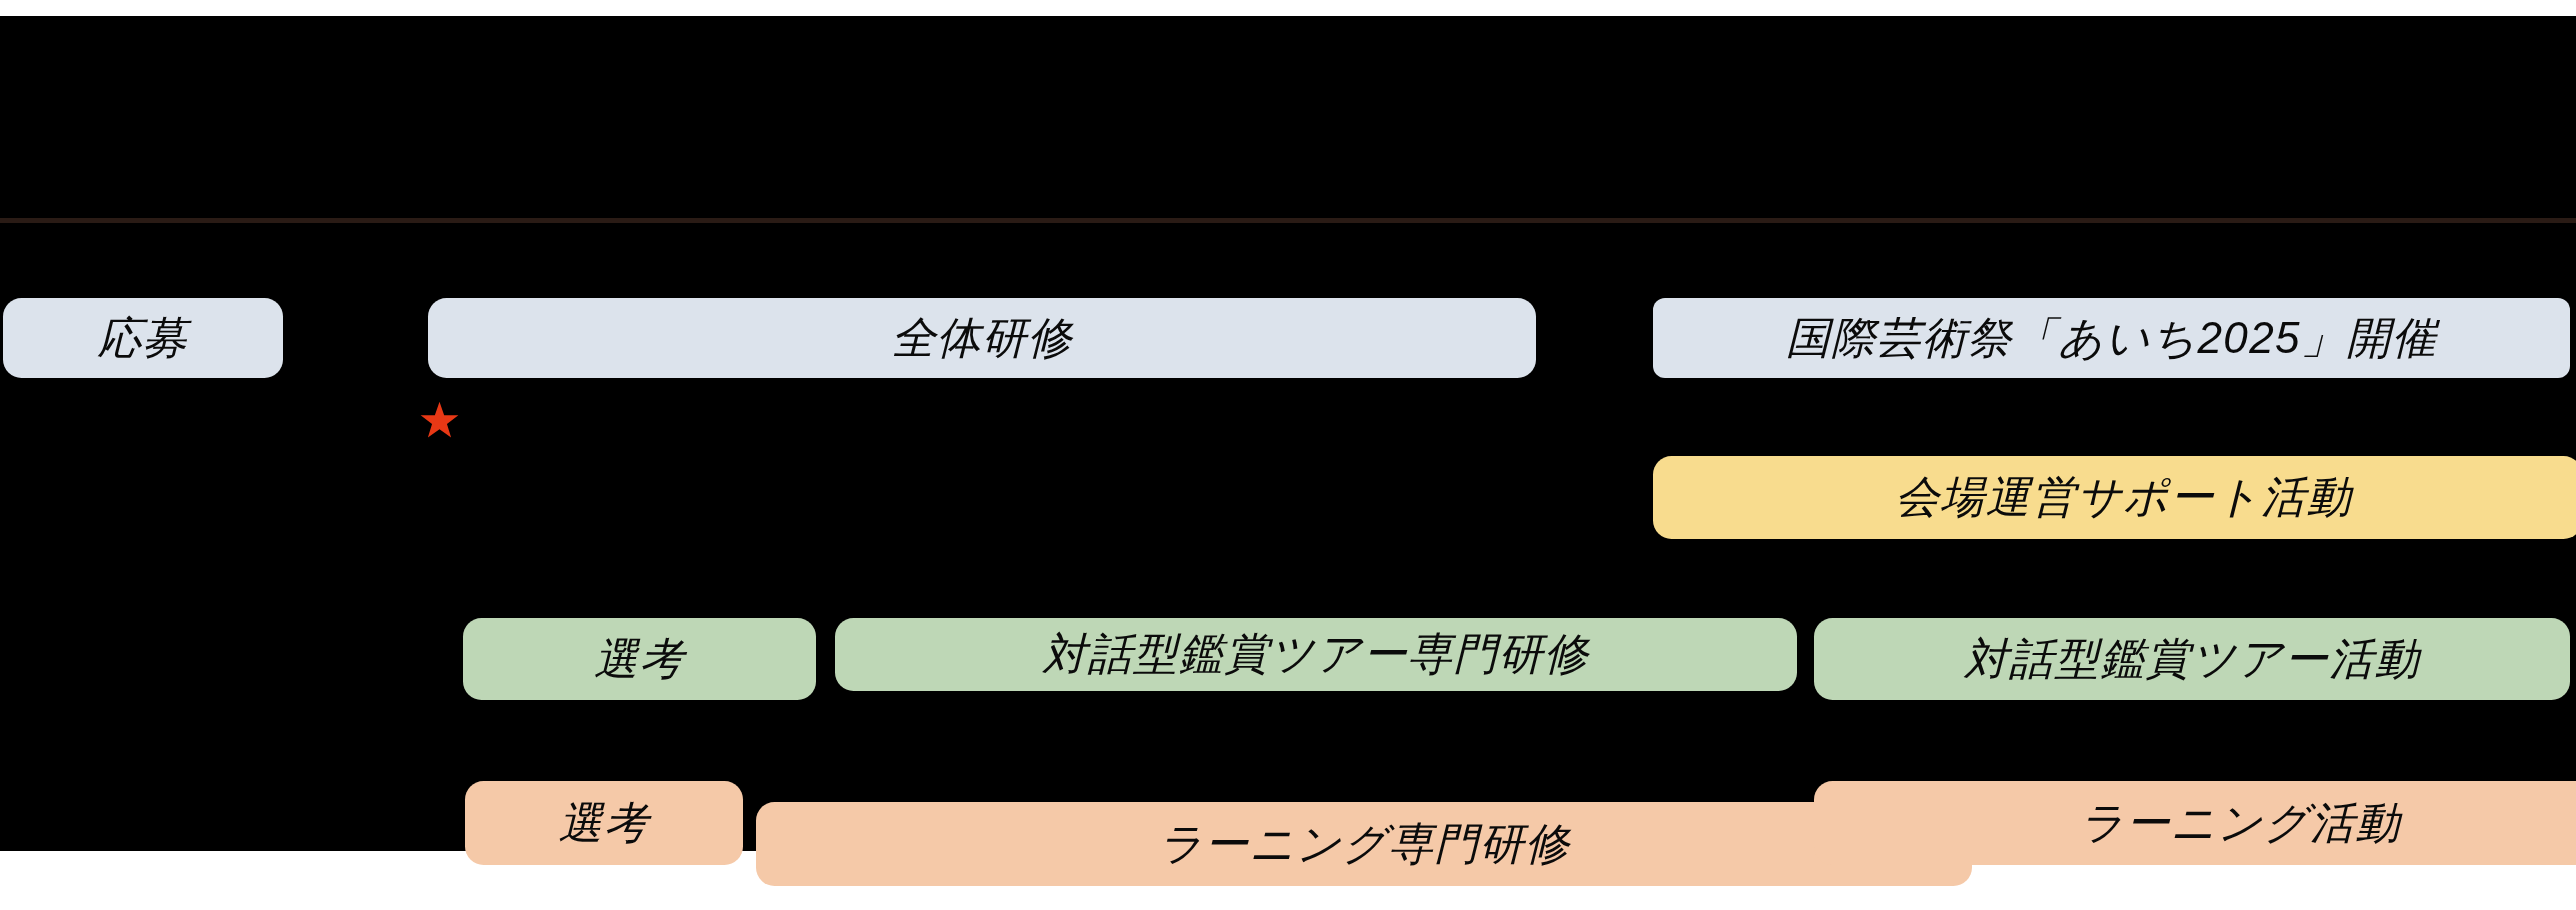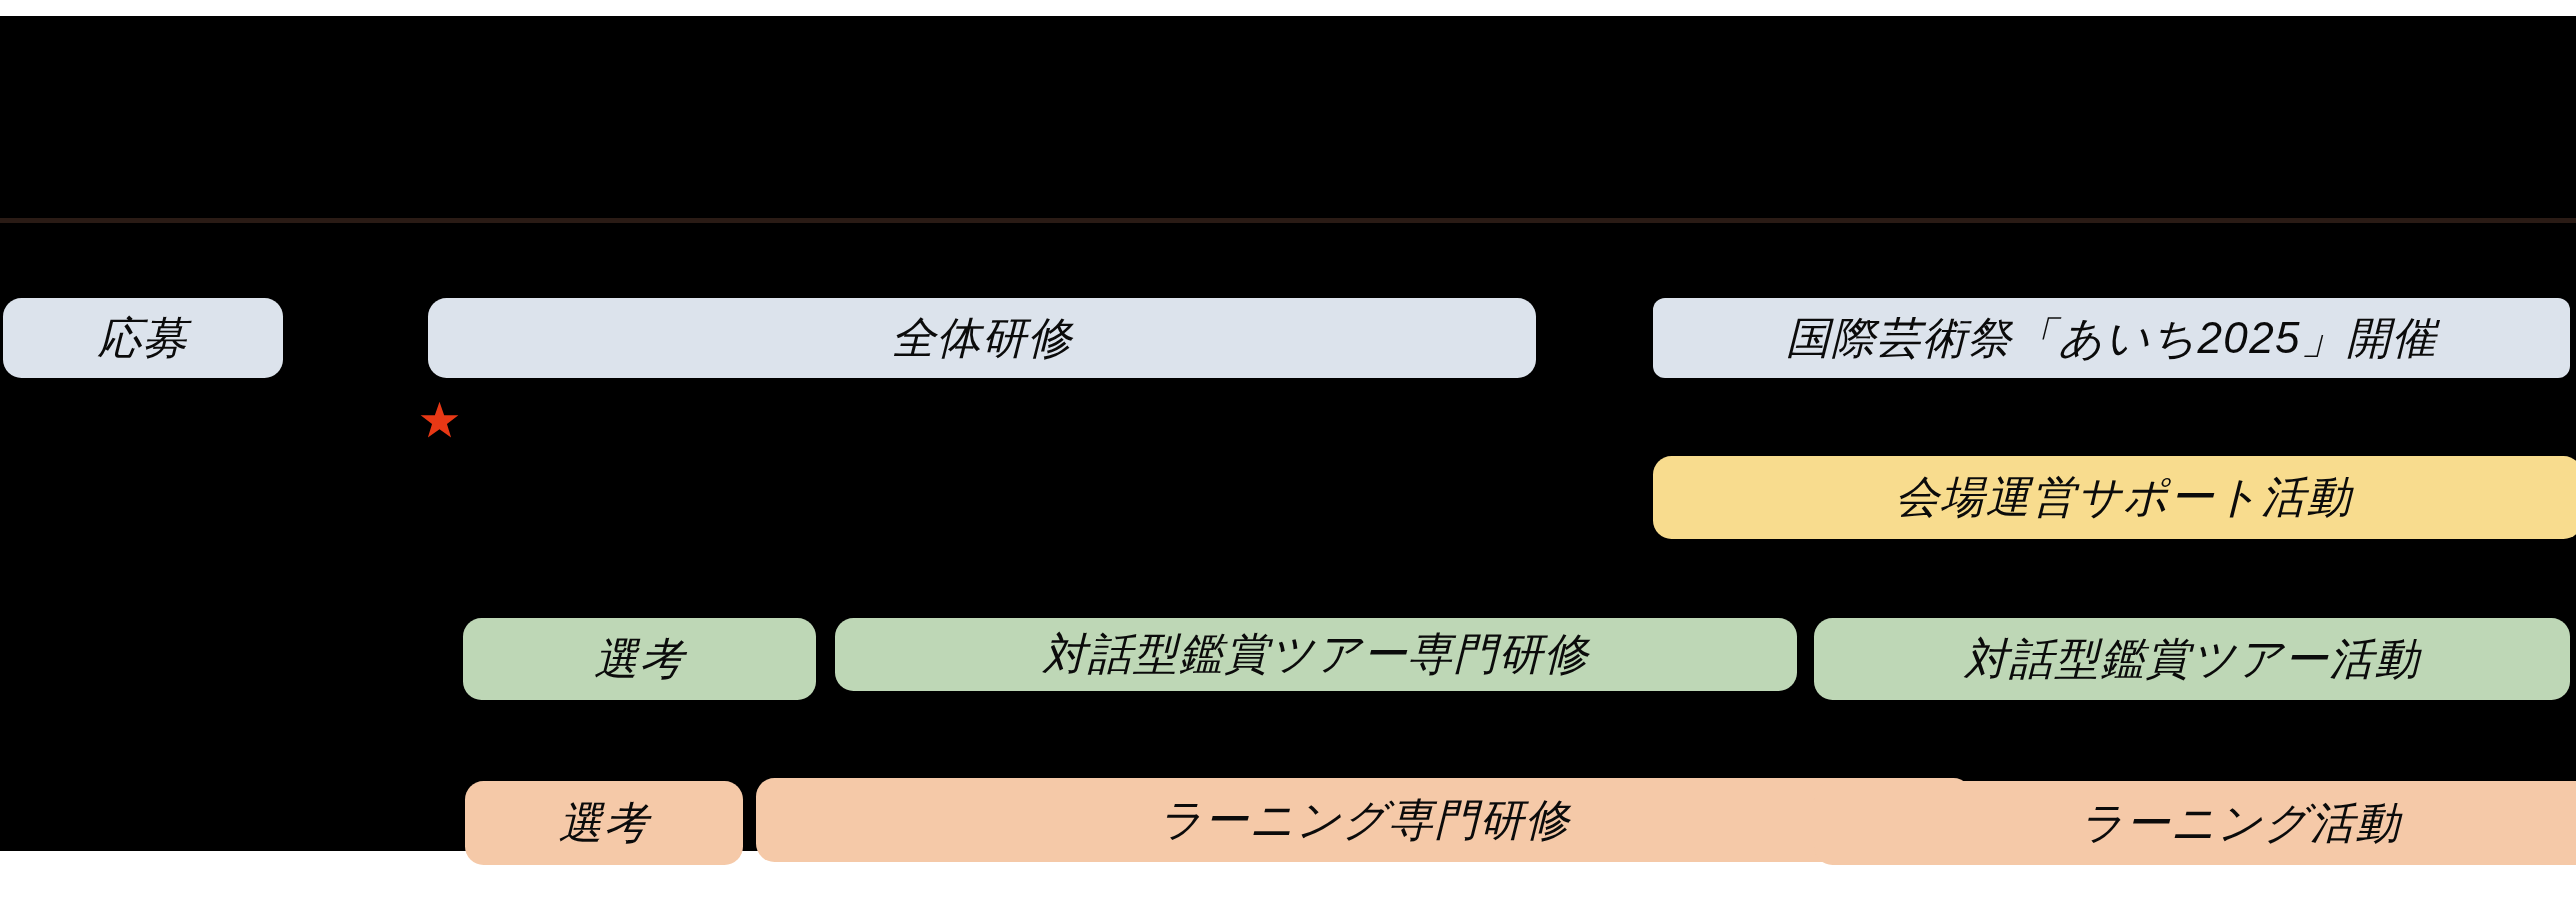--- a/index.html
+++ b/index.html
@@ -71,19 +71,19 @@
     <div class="box box--yellow" style="left:1653px; top:440px; width:917px; height:83px;padding-left:12px;">会場運営サポート活動</div>
 
     <div class="box box--green" style="left:463px; top:602px; width:353px; height:82px;">選考</div>
 
     <div class="box box--green" style="left:835px; top:602px; width:962px; height:73px;">対話型鑑賞ツアー専門研修</div>
 
     <div class="box box--green" style="left:1814px; top:602px; width:756px; height:82px;">対話型鑑賞ツアー活動</div>
 
     <div class="box box--orange" style="left:465px; top:765px; width:278px; height:84px;">選考</div>
 
-    <div class="box box--orange" style="left:756px; top:762px; width:1216px; height:84px;">ラーニング専門研修</div>
+    <div class="box box--orange" style="left:756px; top:786px; width:1216px; height:84px;">ラーニング専門研修</div>
 
     <div class="box box--orange" style="left:1814px; top:765px; width:756px; height:84px;padding-left:48px;">ラーニング活動</div>
 
   </div>
 </div>
 
 
 </body></html>

